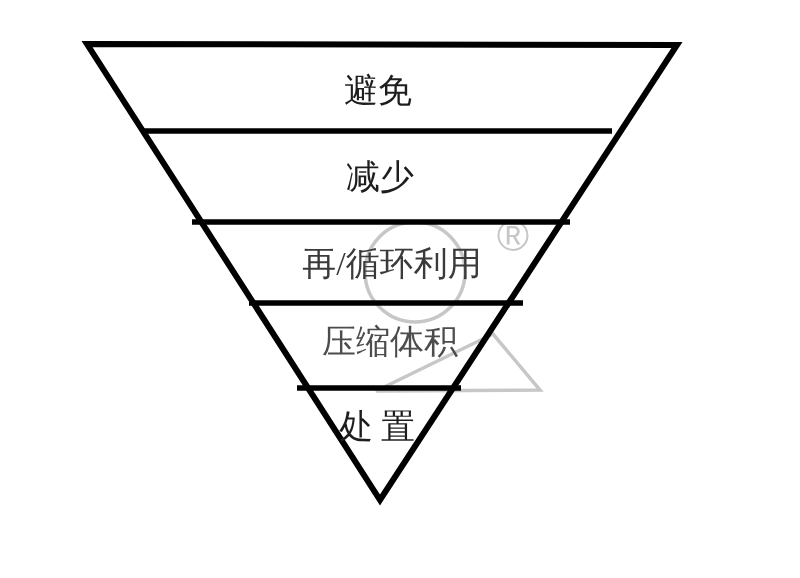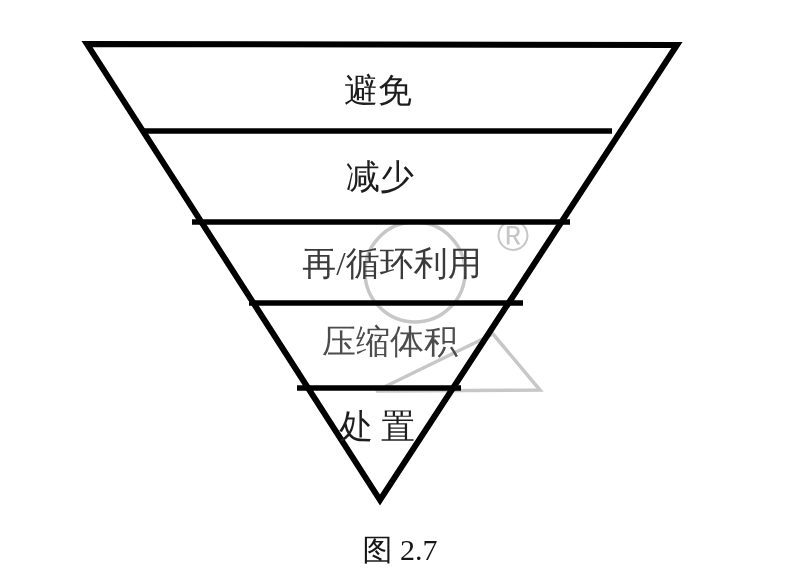--- a/index.html
+++ b/index.html
@@ -77,15 +77,14 @@
     <line class="divider" x1="297" y1="388" x2="461" y2="388" stroke="#000000"></line>
 
     <text class="level-label" x="378" y="102" text-anchor="middle" fill="#1d1d1d">避免</text>
     <text class="level-label" x="380" y="188" text-anchor="middle" fill="#1d1d1d">减少</text>
     <text class="level-label" x="392" y="275" text-anchor="middle" fill="#3a3a3a">再/循环利用</text>
     <text class="level-label" x="390" y="353" text-anchor="middle" fill="#4c4c4c">压缩体积</text>
     <text class="level-label" x="381" y="438" text-anchor="middle" letter-spacing="8" fill="#1d1d1d">处置</text>
   </svg>
 
   <div class="caption">
-    <span>图 2.7</span>
   </div>
 </div>
 
 </body></html>

